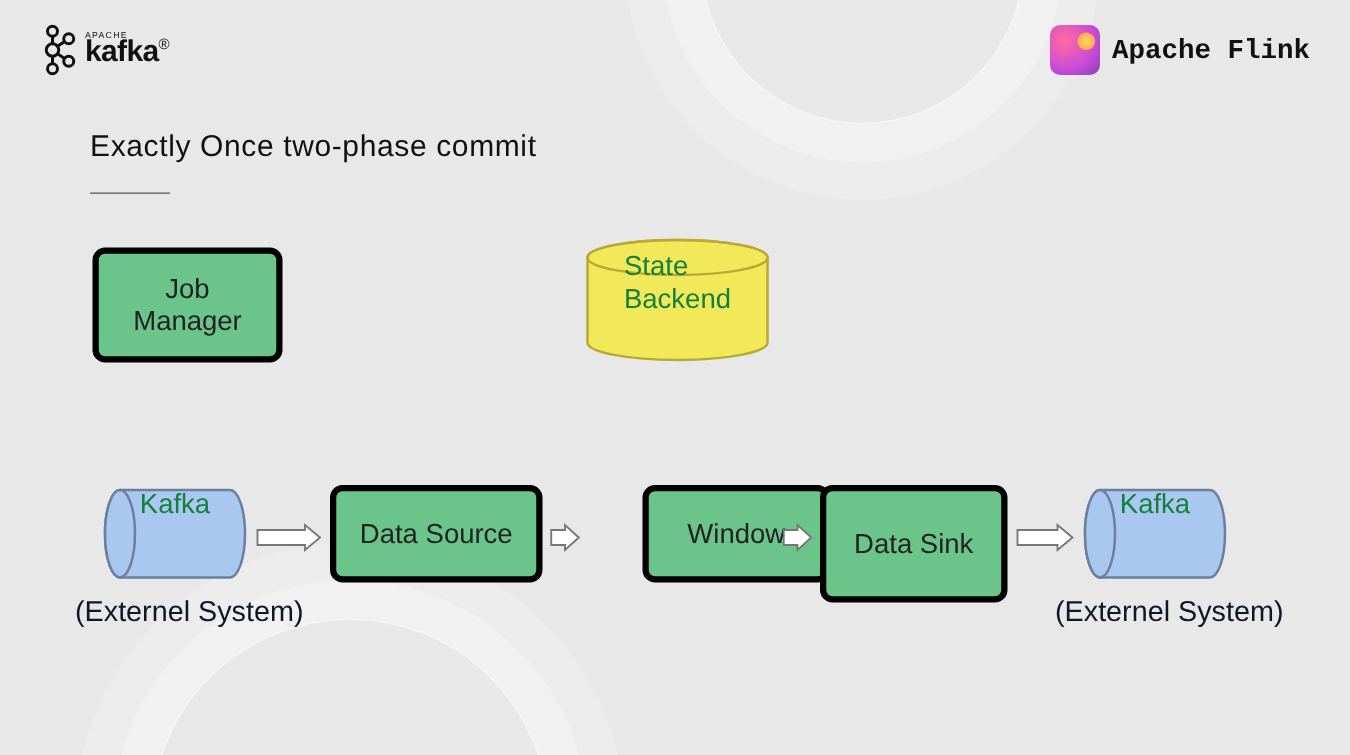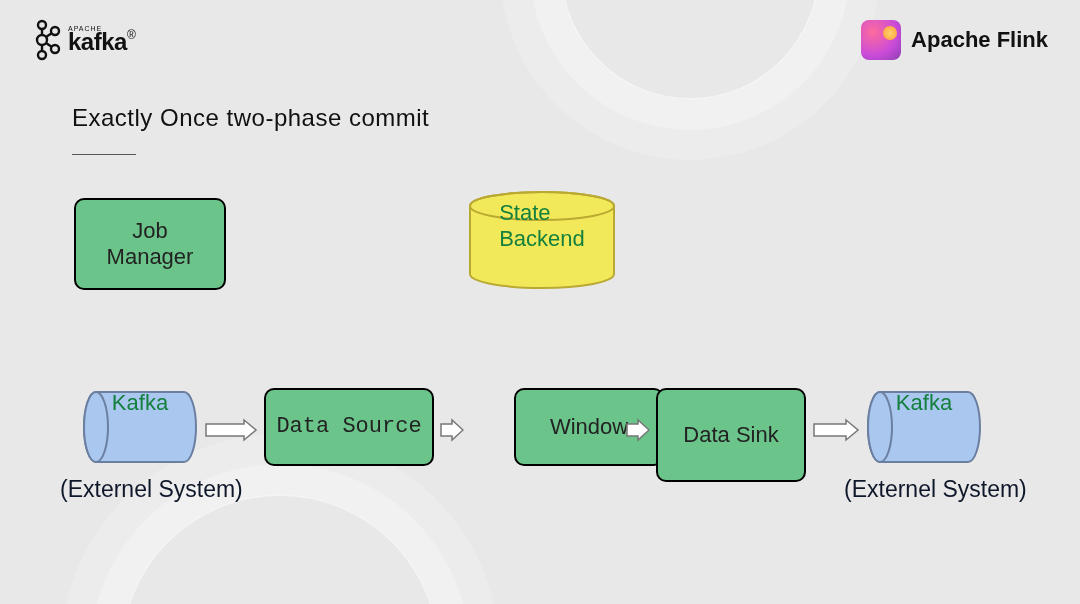--- a/index.html
+++ b/index.html
@@ -28,21 +28,21 @@
     top: 18px; left: 0; right: 0;
     display: flex; justify-content: space-between; align-items: center;
     padding: 0 32px;
   }
   .kafka-logo { display: flex; align-items: center; gap: 6px; color: #111; }
   .kafka-glyph { width: 30px; height: 44px; }
   .kafka-text { font-weight: 700; font-size: 24px; letter-spacing: -0.5px; }
   .kafka-sup { font-size: 7px; letter-spacing: 1px; display:block; margin-bottom:-4px; font-weight:400;}
   .kafka-reg { font-size: 12px; vertical-align: top; }
 
-  .flink-logo { display: flex; align-items: center; gap: 10px; }
+  .flink-logo { display: flex; align-items: center; gap: 10px; font-family: Liberation Mono, monospace; }
   .flink-icon {
     width: 40px; height: 40px; border-radius: 8px;
     background: radial-gradient(circle at 30% 30%, #ff6b9d, #c94bd9 60%, #8b3fb0);
     position: relative;
   }
   .flink-icon::after{
     content:""; position:absolute; right:4px; top:6px;
     width:14px;height:14px;border-radius:50%;
     background: radial-gradient(circle,#ffd36b,#ff9b3a);
   }
@@ -60,30 +60,30 @@
   .title-underline {
     position: absolute;
     left: 72px; top: 154px;
     width: 64px; height: 1px; background: #555;
   }
 
   
   .box {
     position: absolute;
     background: #6bc48a;
-    border: 2px solid #000000;
+    border: 5px solid #000000;
     border-radius: 10px;
     display: flex; align-items: center; justify-content: center;
     text-align: center;
     font-size: 22px;
     color: #222;
     line-height: 1.2;
   }
   .job-manager { left: 74px;  top: 198px; width: 152px; height: 92px; }
-  .data-source { left: 264px; top: 388px; width: 170px; height: 78px; font-family: Liberation Mono, monospace; }
+  .data-source { left: 264px; top: 388px; width: 170px; height: 78px; }
   .window      { left: 470px; top: 388px; width: 150px; height: 78px; margin-left: 44px; }
   .data-sink   { left: 656px; top: 388px; width: 150px; height: 94px; }
 
   
   .cyl {
     position: absolute;
     display:flex; align-items:flex-start; justify-content:center;
     font-size: 22px; color:#15803d;
   }
   .cyl svg { position:absolute; inset:0; width:100%; height:100%; }

